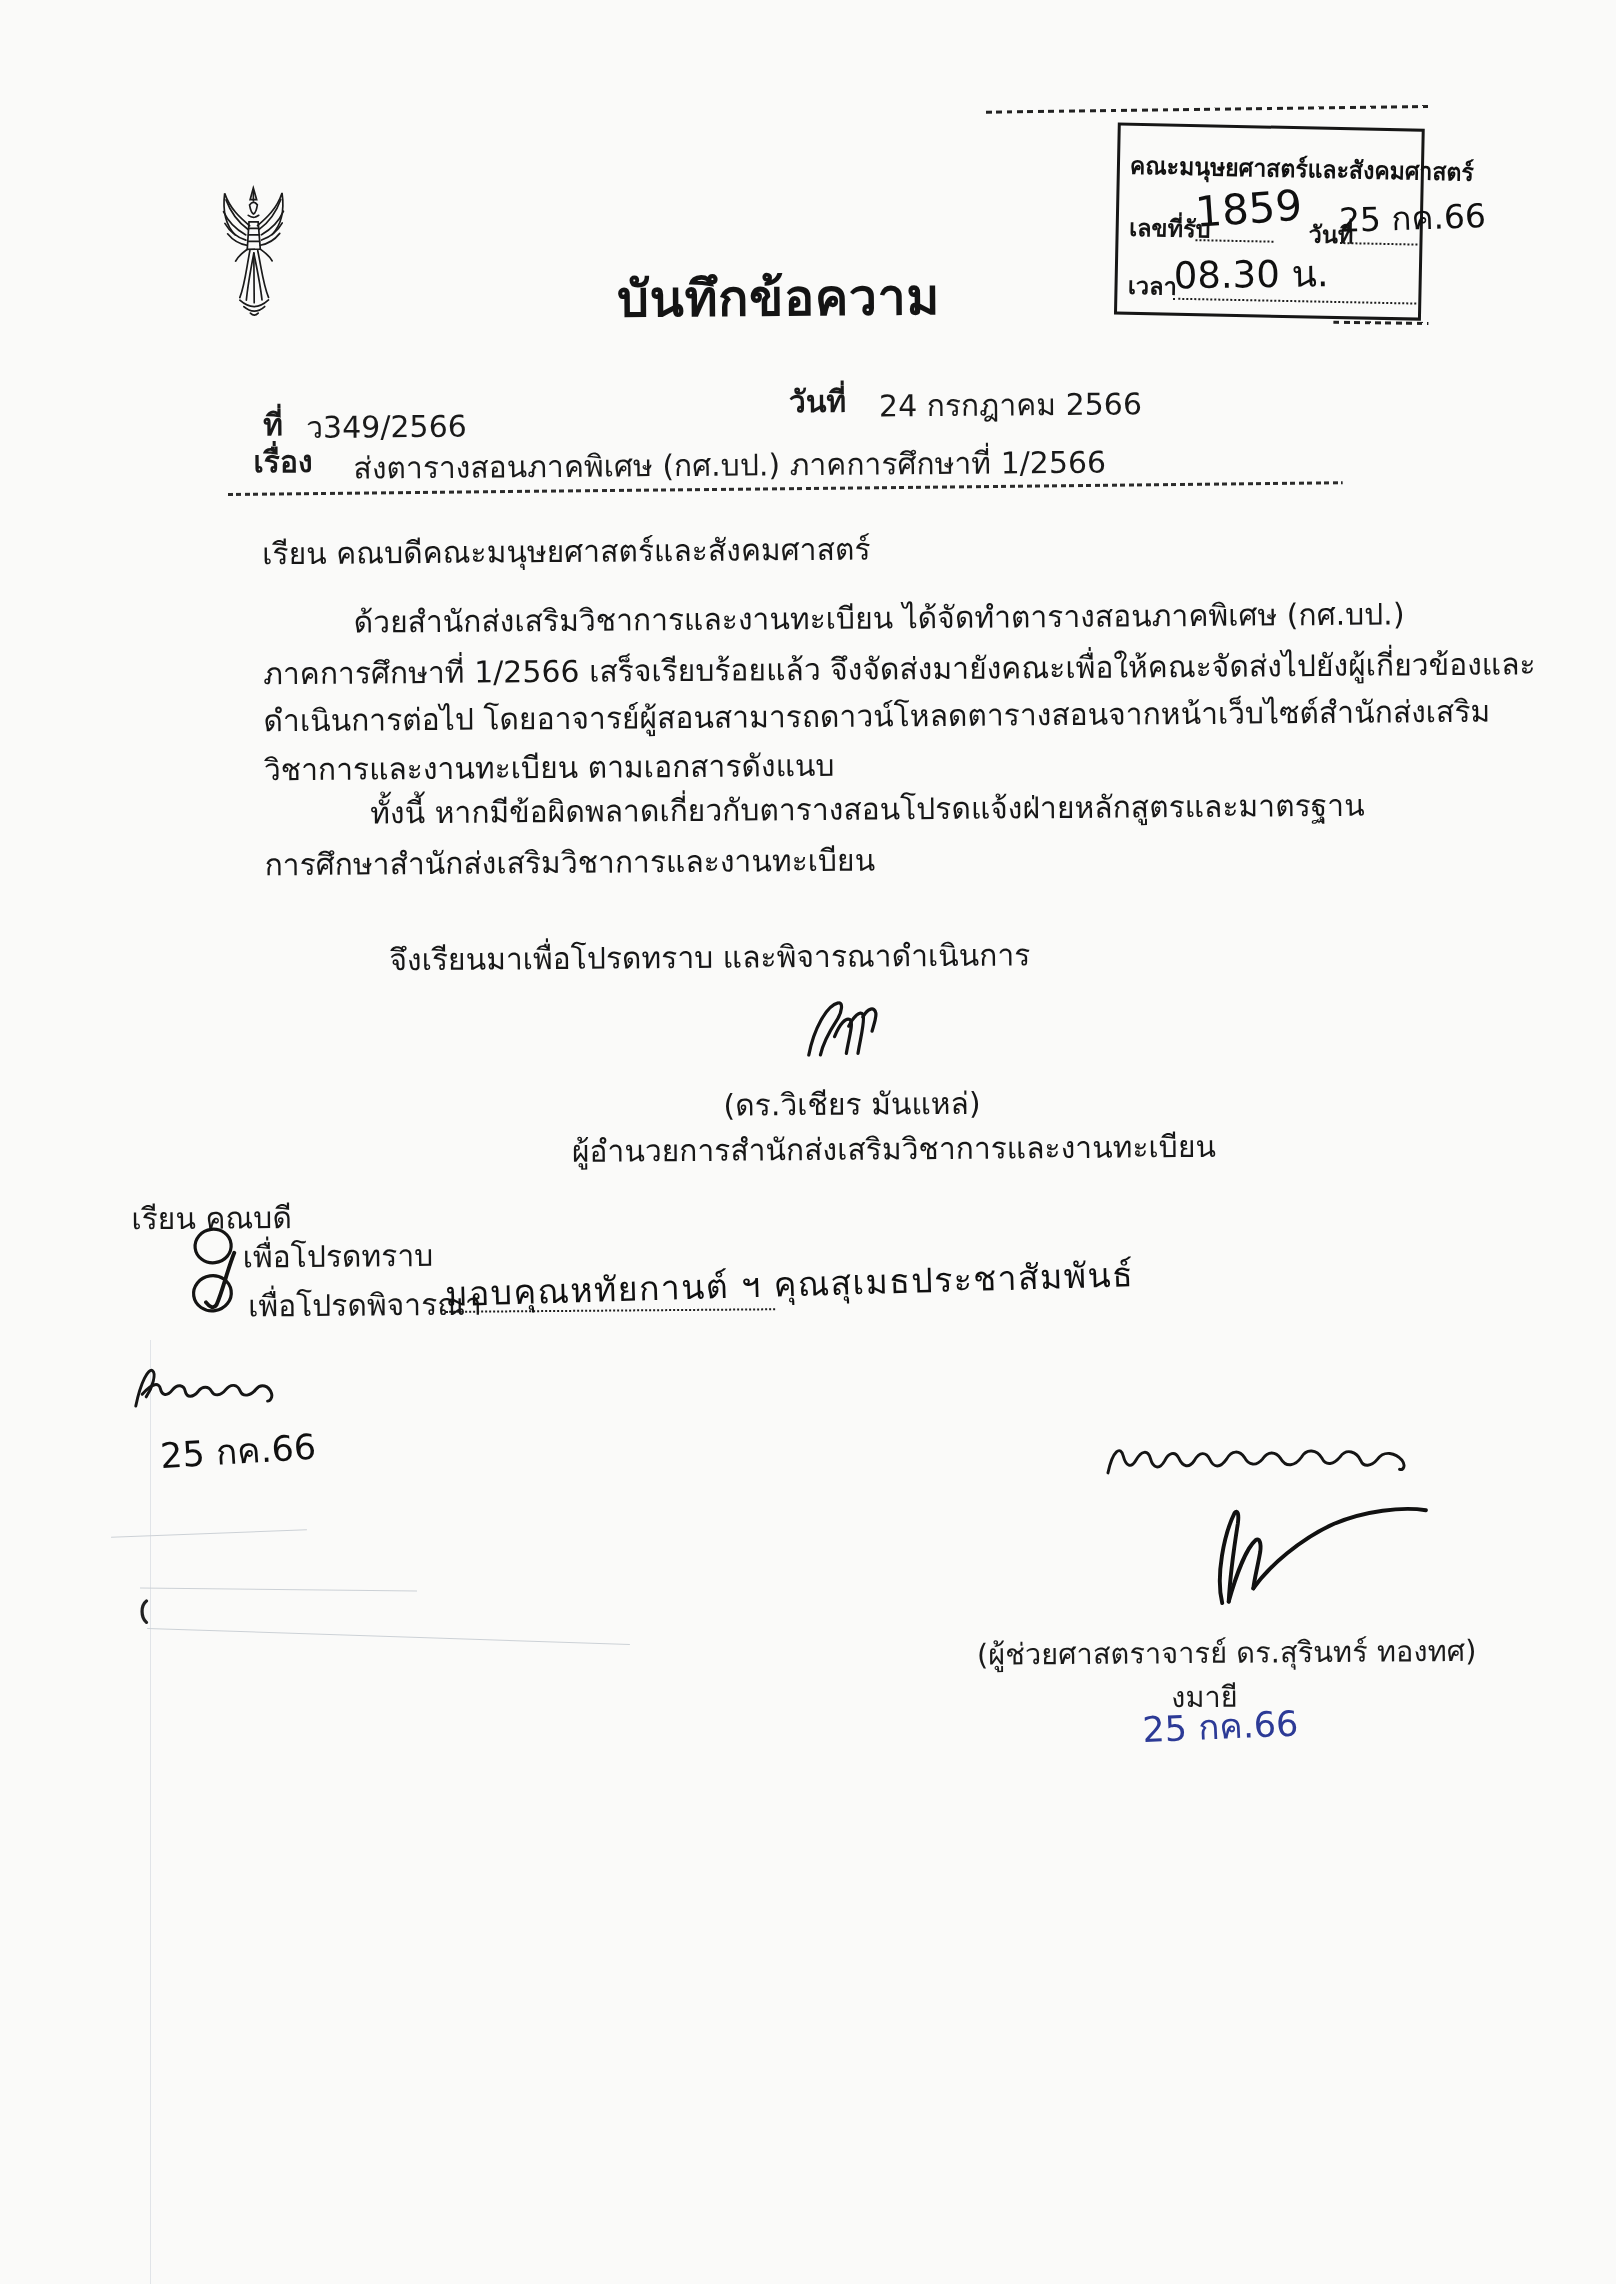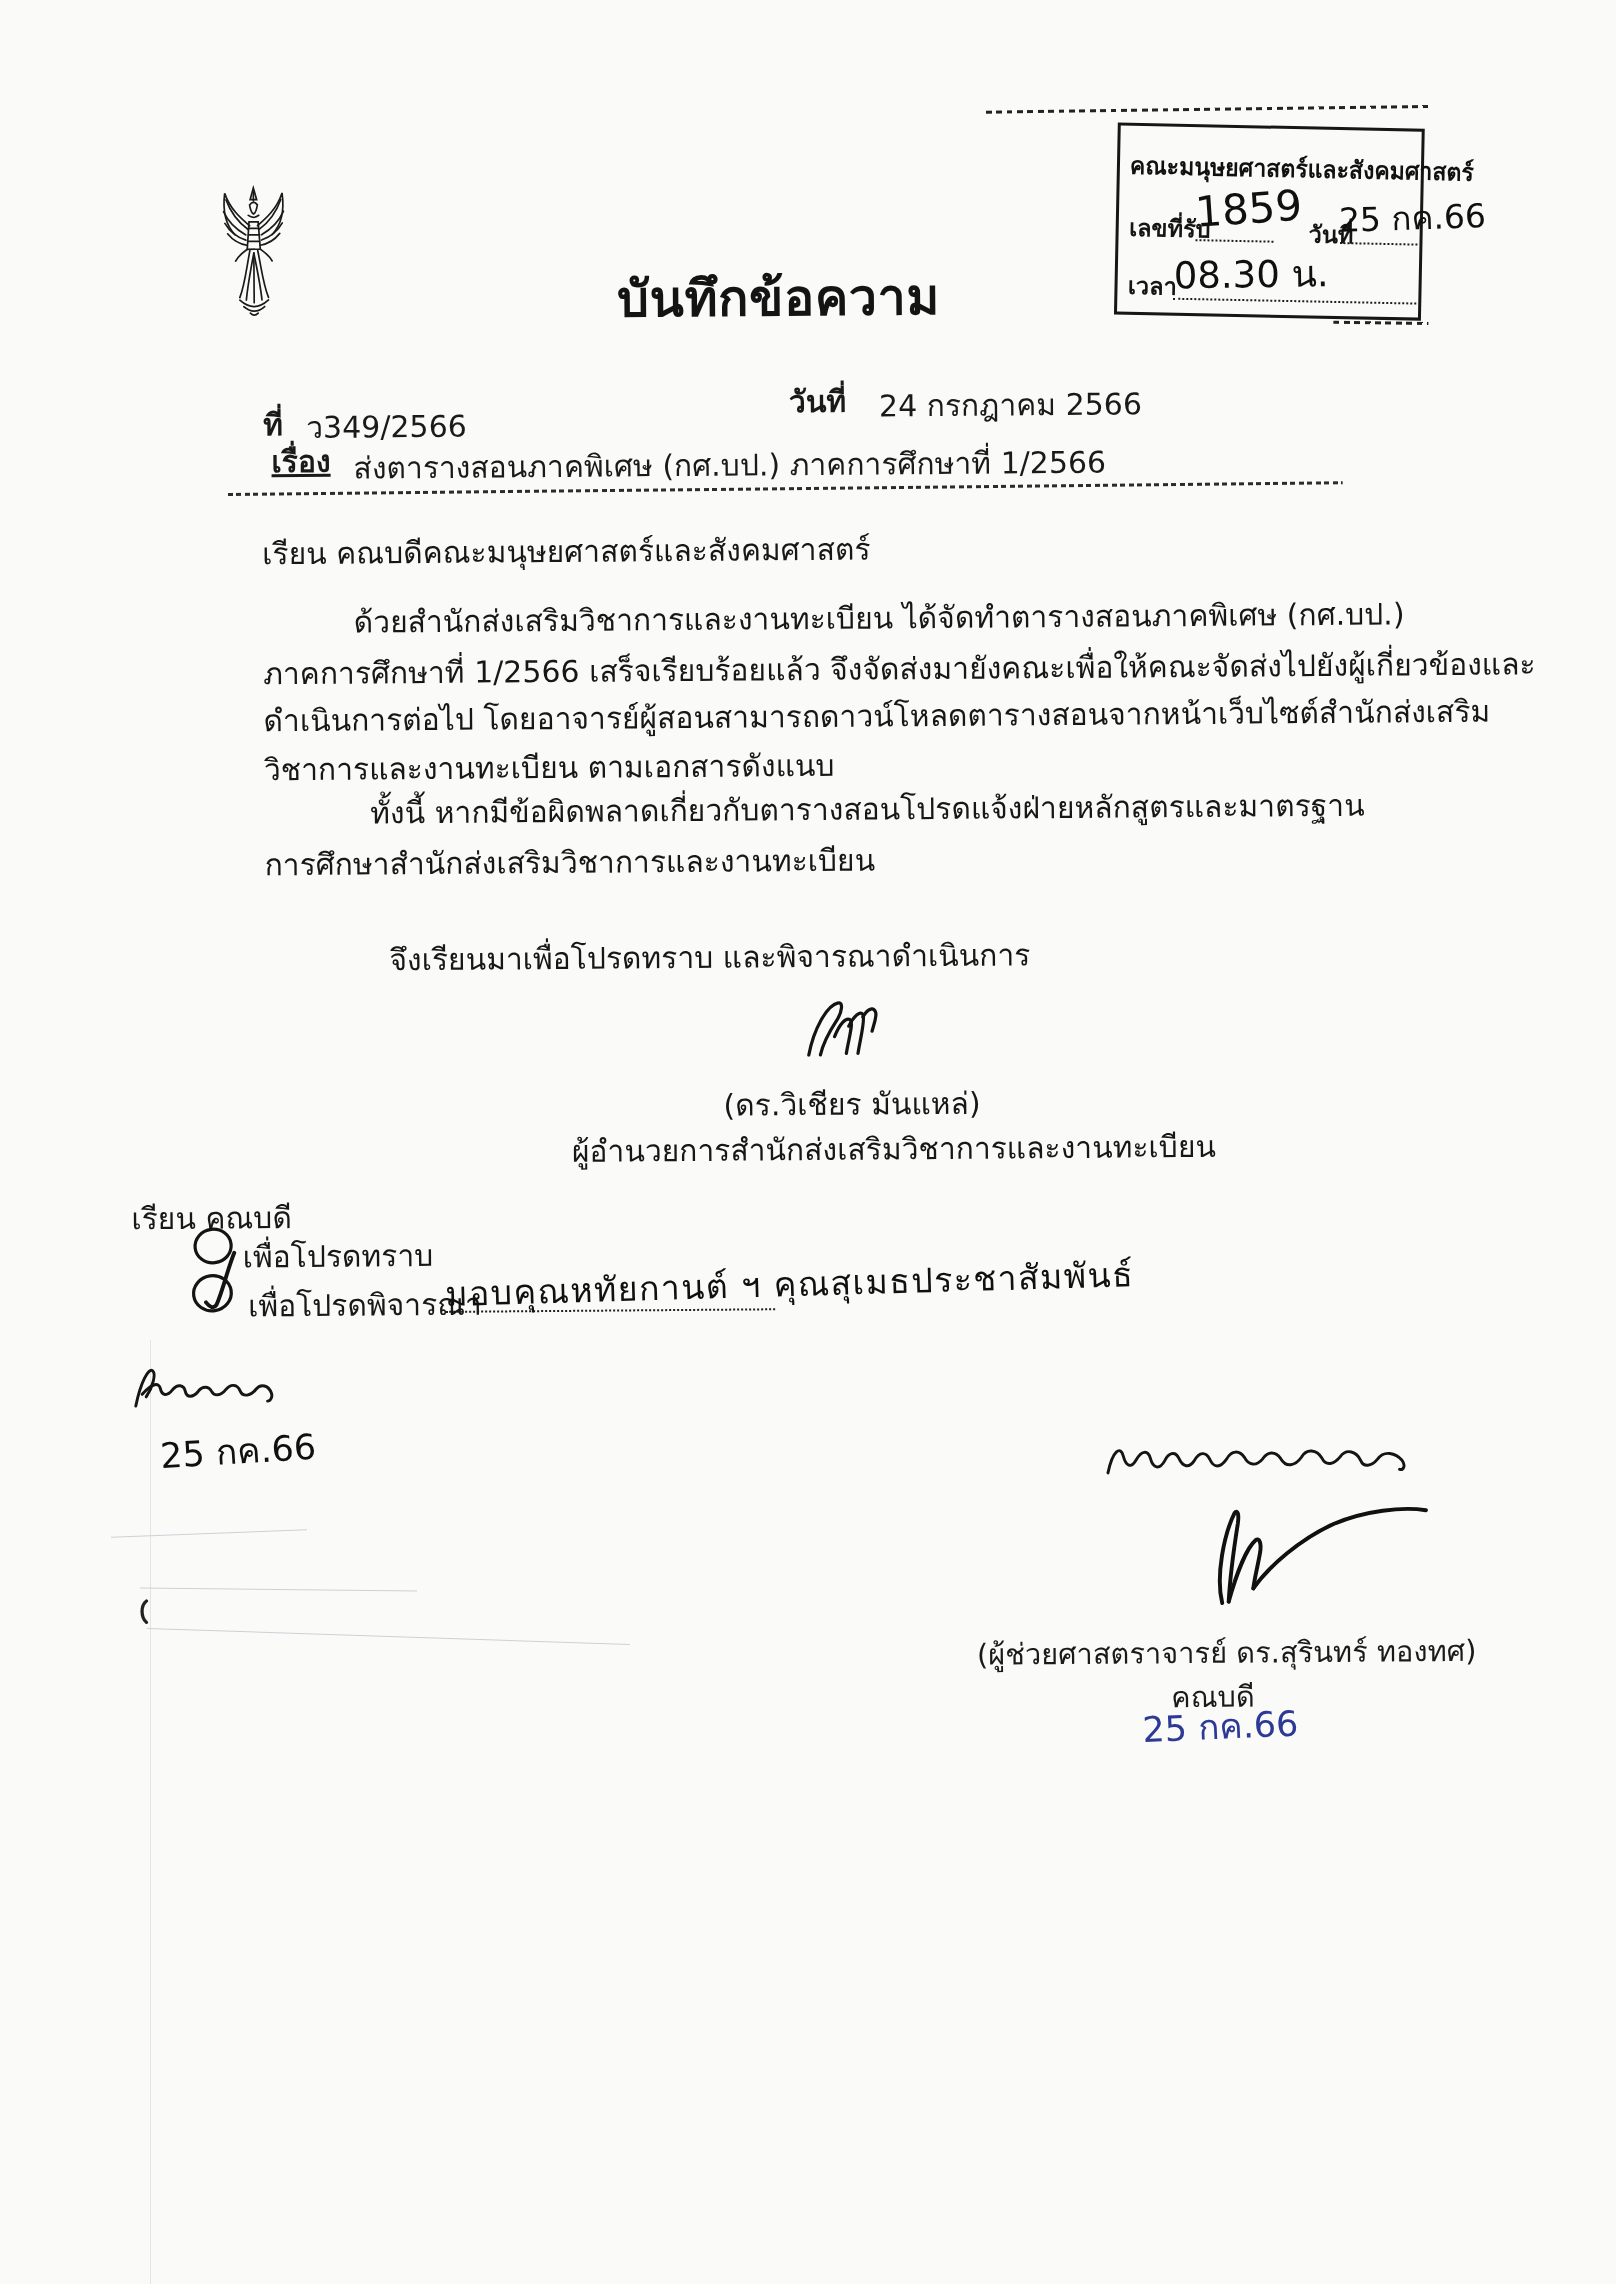--- a/index.html
+++ b/index.html
@@ -121,21 +121,21 @@
     </svg>
 
     <div class="abs title" style="left:621px;top:258px;">บันทึกข้อความ</div>
 
     <div class="abs h-line lbl" style="left:266px;top:397px;">ที่</div>
     <div class="abs h-line" style="left:309px;top:400px;">ว349/2566</div>
 
     <div class="abs h-line lbl" style="left:792px;top:378px;">วันที่</div>
     <div class="abs h-line" style="left:882px;top:383px;">24 กรกฎาคม 2566</div>
 
-    <div class="abs h-line lbl" style="left:274px;top:434px;text-decoration:underline;">เรื่อง</div>
+    <div class="abs h-line lbl" style="left:256px;top:434px;">เรื่อง</div>
     <div class="abs h-line" style="left:356px;top:441px;">ส่งตารางสอนภาคพิเศษ (กศ.บป.) ภาคการศึกษาที่  1/2566</div>
 
     <div class="abs dashed-rule" style="left:230px;top:487px;width:1115px;transform:rotate(-0.15deg);"></div>
 
     <div class="abs body-line" style="left:264px;top:526px;">เรียน  คณบดีคณะมนุษยศาสตร์และสังคมศาสตร์</div>
 
     <div class="abs body-line" style="left:355px;top:595px;">ด้วยสำนักส่งเสริมวิชาการและงานทะเบียน ได้จัดทำตารางสอนภาคพิเศษ (กศ.บป.)</div>
     <div class="abs body-line" style="left:264px;top:646px;">ภาคการศึกษาที่ 1/2566 เสร็จเรียบร้อยแล้ว จึงจัดส่งมายังคณะเพื่อให้คณะจัดส่งไปยังผู้เกี่ยวข้องและ</div>
     <div class="abs body-line" style="left:264px;top:693px;">ดำเนินการต่อไป โดยอาจารย์ผู้สอนสามารถดาวน์โหลดตารางสอนจากหน้าเว็บไซต์สำนักส่งเสริม</div>
     <div class="abs body-line" style="left:264px;top:742px;">วิชาการและงานทะเบียน ตามเอกสารดังแนบ</div>
@@ -186,18 +186,18 @@
 
     <svg class="abs" style="left:1191px;top:1507px;" width="237" height="106" viewBox="0 0 364 162">
       <g stroke="#111" stroke-width="6" fill="none" stroke-linecap="round">
         <path d="M38 152 C28 110 42 46 58 14 C63 8 65 16 63 30 C56 72 50 118 48 150"></path>
         <path d="M48 150 C60 108 76 68 90 56 C96 52 99 60 97 74 C93 96 88 114 86 130"></path>
         <path d="M86 130 C110 96 160 54 210 32 C258 12 316 6 352 12"></path>
       </g>
     </svg>
 
     <div class="abs" style="left:970px;top:1633px;font-size:29px;">(ผู้ช่วยศาสตราจารย์ ดร.สุรินทร์  ทองทศ)</div>
-    <div class="abs" style="left:1164px;top:1677px;font-size:29px;">คณบดี</div>
+    <div class="abs" style="left:1164px;top:1677px;font-size:29px;">งมายี</div>
     <div class="abs hand blue" style="left:1135px;top:1702px;font-size:35px;transform:rotate(-2deg);color:#2c3a96;">25 กค.66</div>
 
   </div>
 </div>
 
 
 </body></html>

